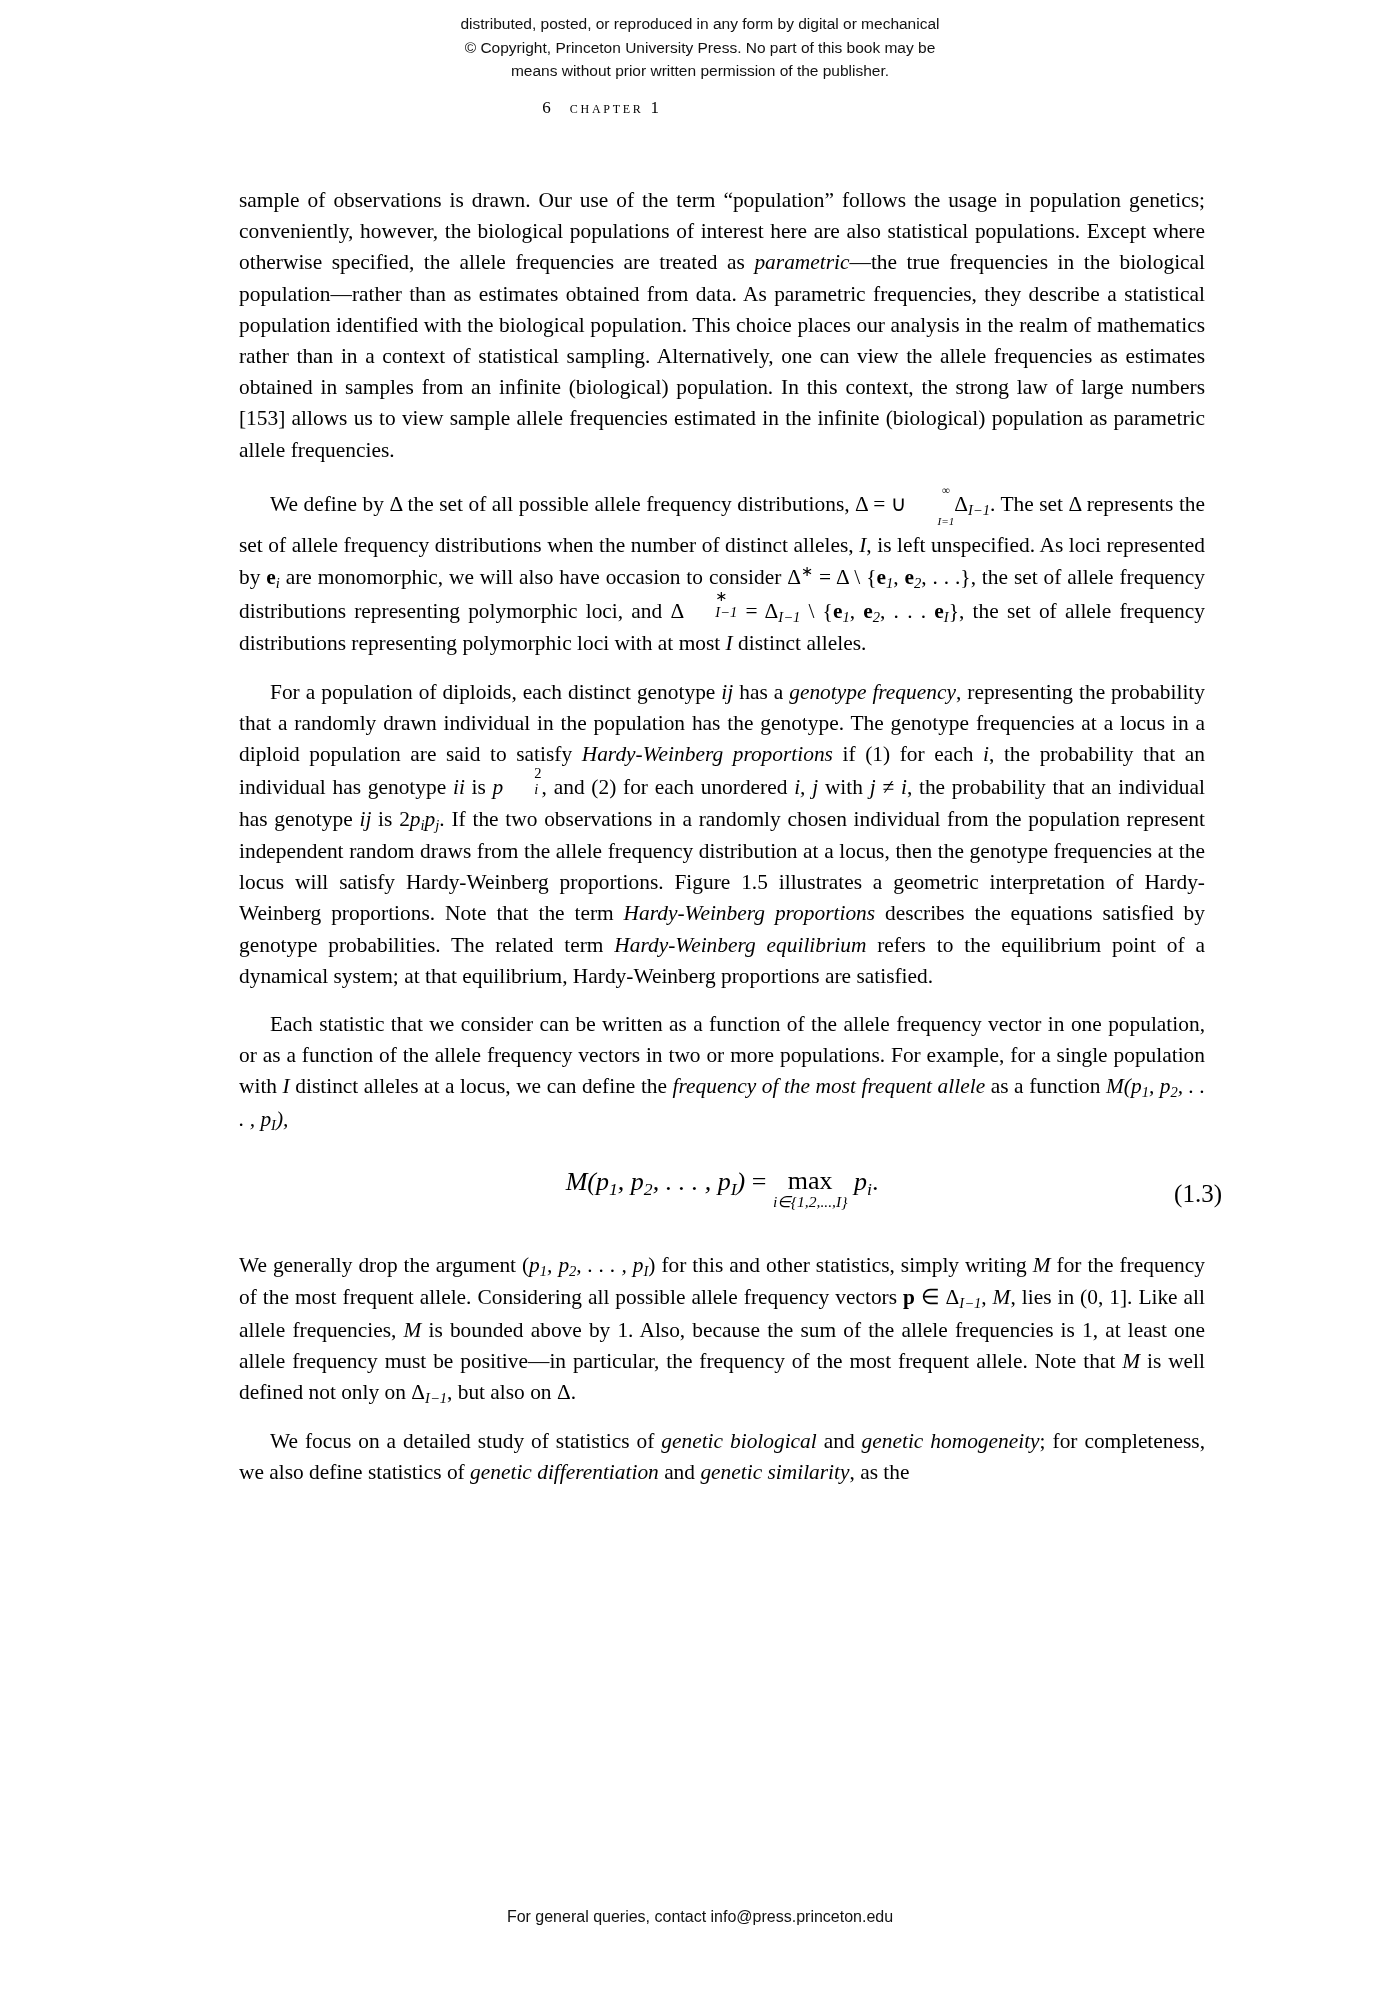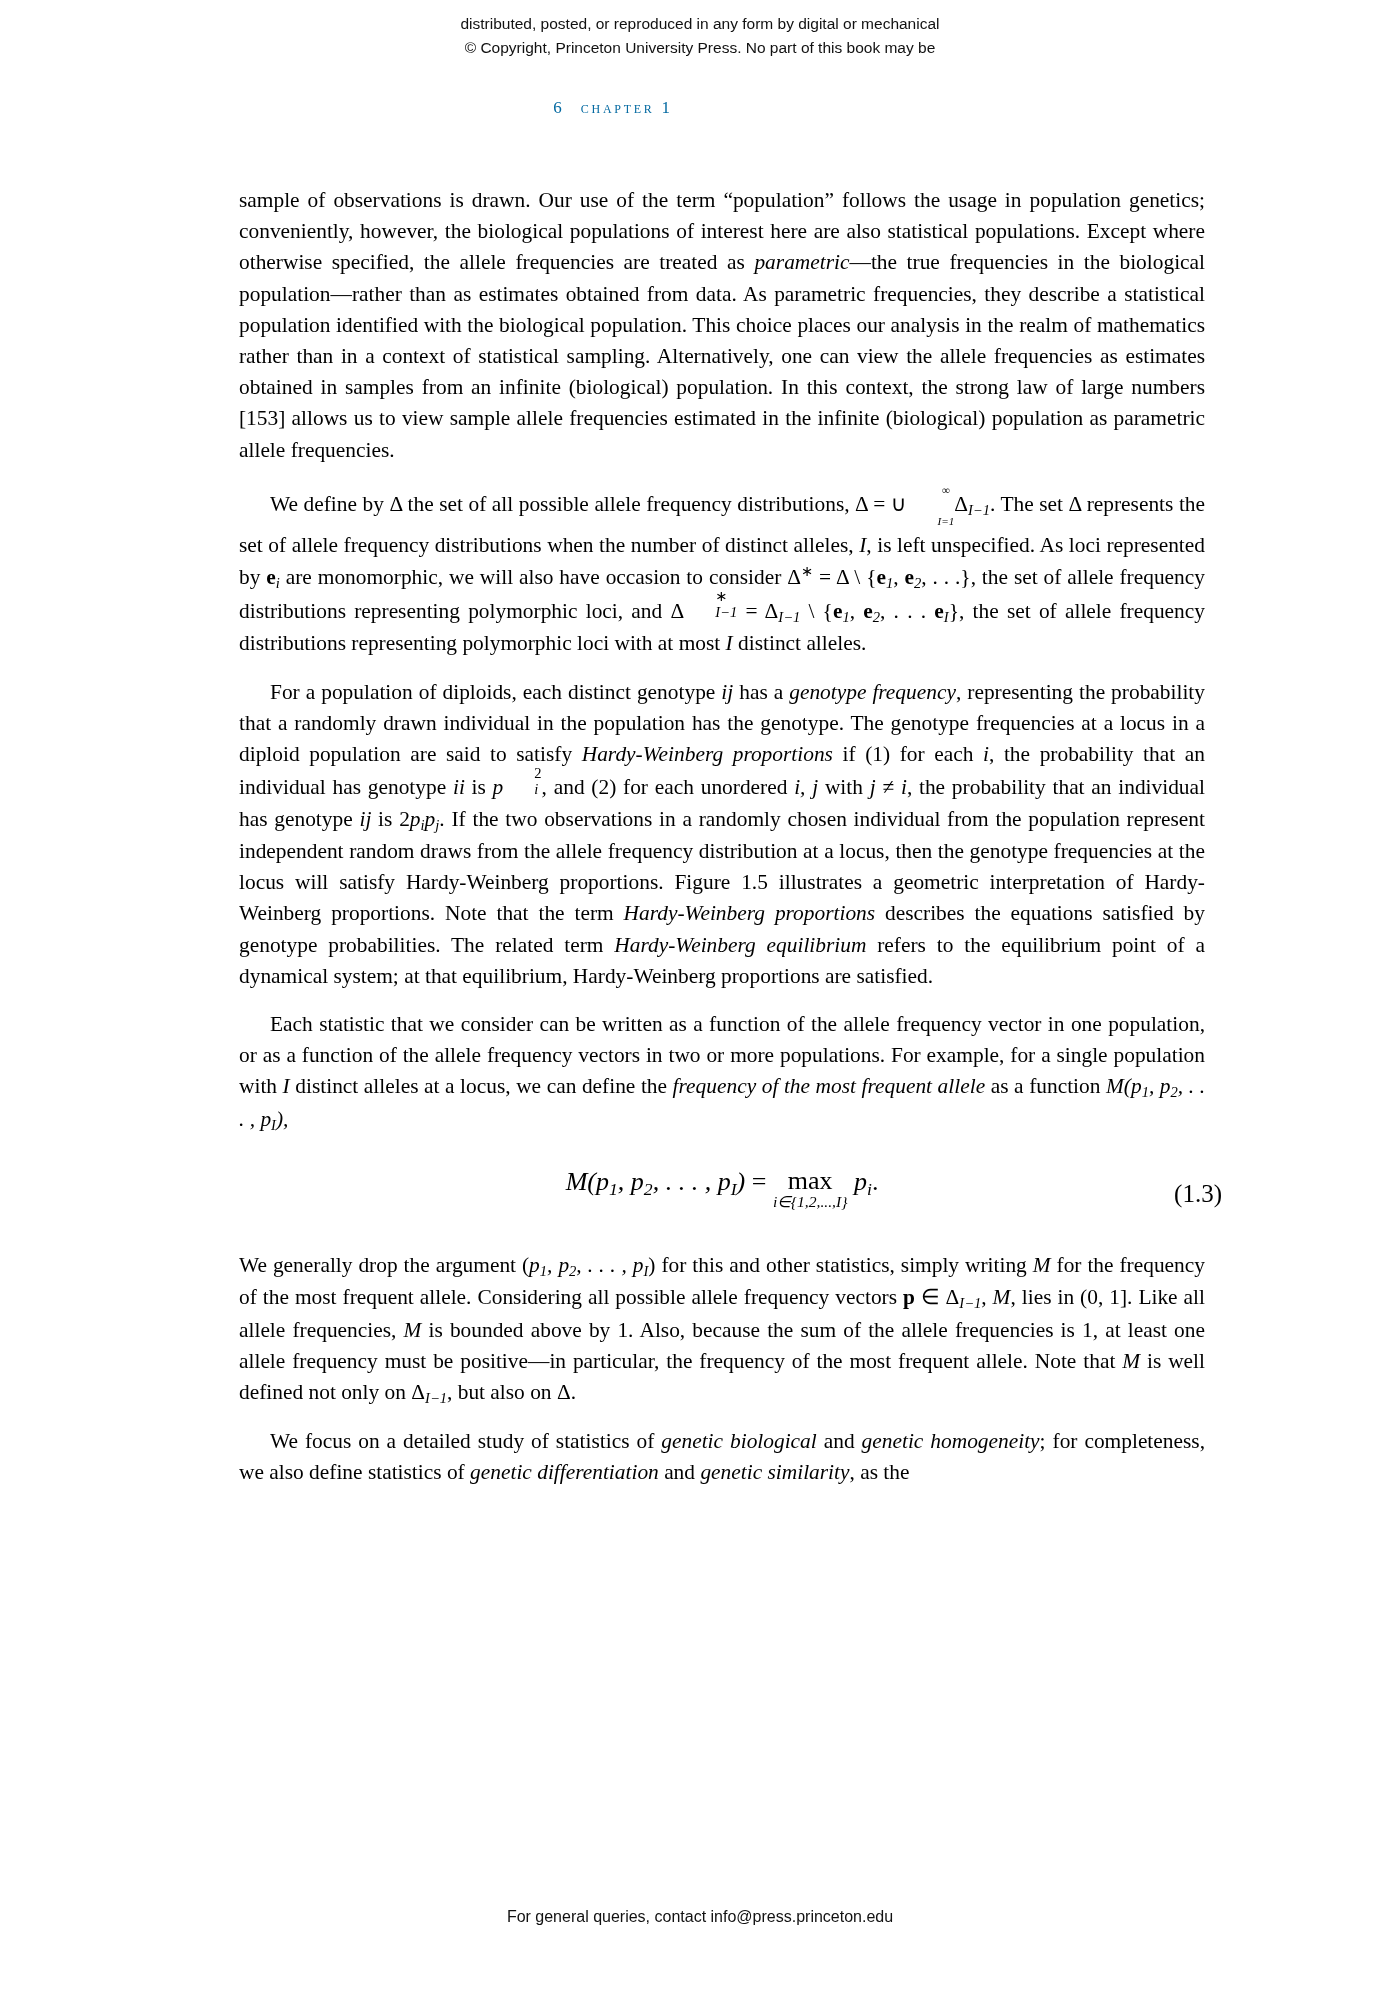--- a/index.html
+++ b/index.html
@@ -35,22 +35,21 @@
   .copyright span { display: block; }
   .runhead {
     position: absolute;
     left: 0;
     top: 98px;
     width: 1204px;
     text-align: center;
     font-family: "Liberation Serif", serif;
     font-size: 17px;
     letter-spacing: 0.06em;
-    color: #0369a1;
-    padding-left: 11px;
+    color: #000000;
   }
   .runhead .folio { margin-right: 18px; }
   .runhead .chap { font-variant: small-caps; letter-spacing: 0.16em; }
 
   .body {
     position: absolute;
     left: 222px;
     top: 168px;
     width: 1000px;
     font-size: 21.4px;
@@ -161,20 +160,21 @@
   }
 </style>
 </head>
 <body>
 
 <div class="page">
 
   <div class="copyright">
     <span>distributed, posted, or reproduced in any form by digital or mechanical</span>
     <span>© Copyright, Princeton University Press. No part of this book may be</span>
+    <span>means without prior written permission of the publisher.</span>
   </div>
 
   <div class="runhead">
     <span class="folio">6</span><span class="chap">chapter 1</span>
   </div>
 
   <div class="body">
 
     <p><span>sample of observations is drawn. Our use of the term “population” follows the usage in population genetics; conveniently, however, the biological populations of interest here are also statistical populations. Except where otherwise specified, the allele frequencies are treated as </span><i>parametric</i><span>—the true frequencies in the biological population—rather than as estimates obtained from data. As parametric frequencies, they describe a statistical population identified with the biological population. This choice places our analysis in the realm of mathematics rather than in a context of statistical sampling. Alternatively, one can view the allele frequencies as estimates obtained in samples from an infinite (biological) population. In this context, the strong law of large numbers [153] allows us to view sample allele frequencies estimated in the infinite (biological) population as parametric allele frequencies.</span></p>
 

